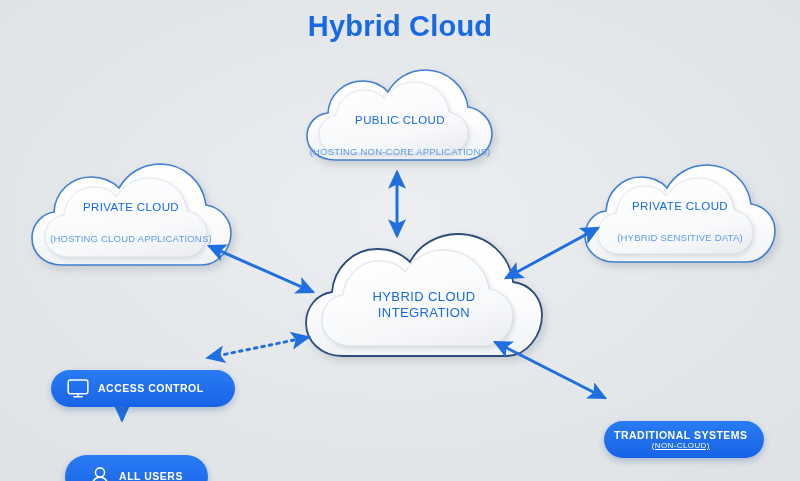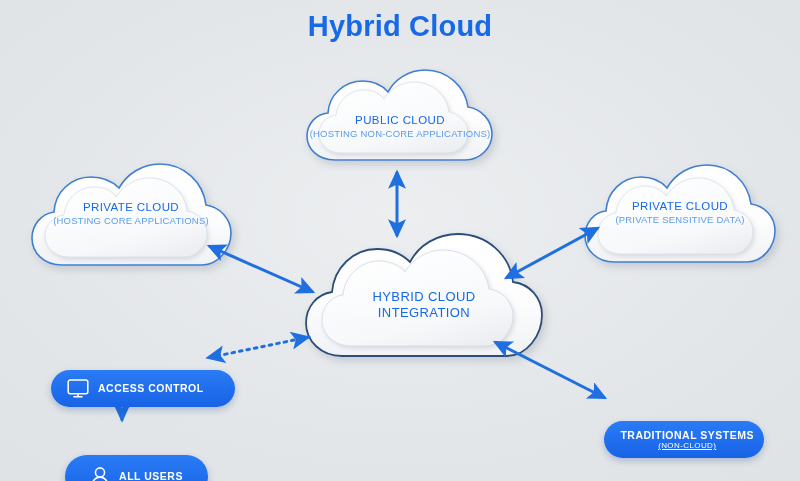--- a/index.html
+++ b/index.html
@@ -59,21 +59,21 @@
     letter-spacing: 0.4px;
     color: #1769e8;
     white-space: nowrap;
   }
   .cl-sub {
     font-size: 9.5px;
     font-weight: normal;
     letter-spacing: 0.2px;
     color: #5d9ce8;
     white-space: nowrap;
-    margin-top: 2px;
+    margin-top: 20px;
   }
   .cl-title.big {
     font-size: 13px;
     line-height: 16px;
   }
 
   
   .pill {
     position: absolute;
     z-index: 5;
@@ -123,21 +123,21 @@
     top: 424px;
     width: 111px;
     height: 43px;
     justify-content: center;
   }
   #pill-traditional {
     left: 604px;
     top: 390px;
     width: 140px;
     height: 37px;
-    justify-content: flex-end;
+    justify-content: flex-start;
     padding: 0 10px;
   }
 
   
   .watermark {
     position: absolute;
     right: 8px;
     bottom: 6px;
     font-family: "Liberation Serif", serif;
     font-size: 13px;
@@ -247,26 +247,26 @@
     <line x1="122" y1="379" x2="122" y2="421" stroke="#1f6fe0" stroke-width="3" stroke-dasharray="2.6 5" stroke-linecap="round" marker-start="url(#arrStartD)" marker-end="url(#arrEndD)"></line>
   </svg>
 
   <div class="cloud-label" style="left:300px; top:114px; width:200px;">
     <div class="cl-title">PUBLIC CLOUD</div>
     <div class="cl-sub">(HOSTING NON-CORE APPLICATIONS)</div>
   </div>
 
   <div class="cloud-label" style="left:31px; top:201px; width:200px;">
     <div class="cl-title">PRIVATE CLOUD</div>
-    <div class="cl-sub">(HOSTING CORE APPLICATIONS)</div>
+    <div class="cl-sub">(HOSTING CLOUD APPLICATIONS)</div>
   </div>
 
   <div class="cloud-label" style="left:580px; top:200px; width:200px;">
     <div class="cl-title">PRIVATE CLOUD</div>
-    <div class="cl-sub">(PRIVATE SENSITIVE DATA)</div>
+    <div class="cl-sub">(HYBRID SENSITIVE DATA)</div>
   </div>
 
   <div class="cloud-label" style="left:324px; top:289px; width:200px;">
     <div class="cl-title big">HYBRID CLOUD</div>
     <div class="cl-title big">INTEGRATION</div>
   </div>
 
   <div class="pill" id="pill-access">
     <span class="pill-icon">
       <svg width="22" height="20" viewBox="0 0 24 22">

